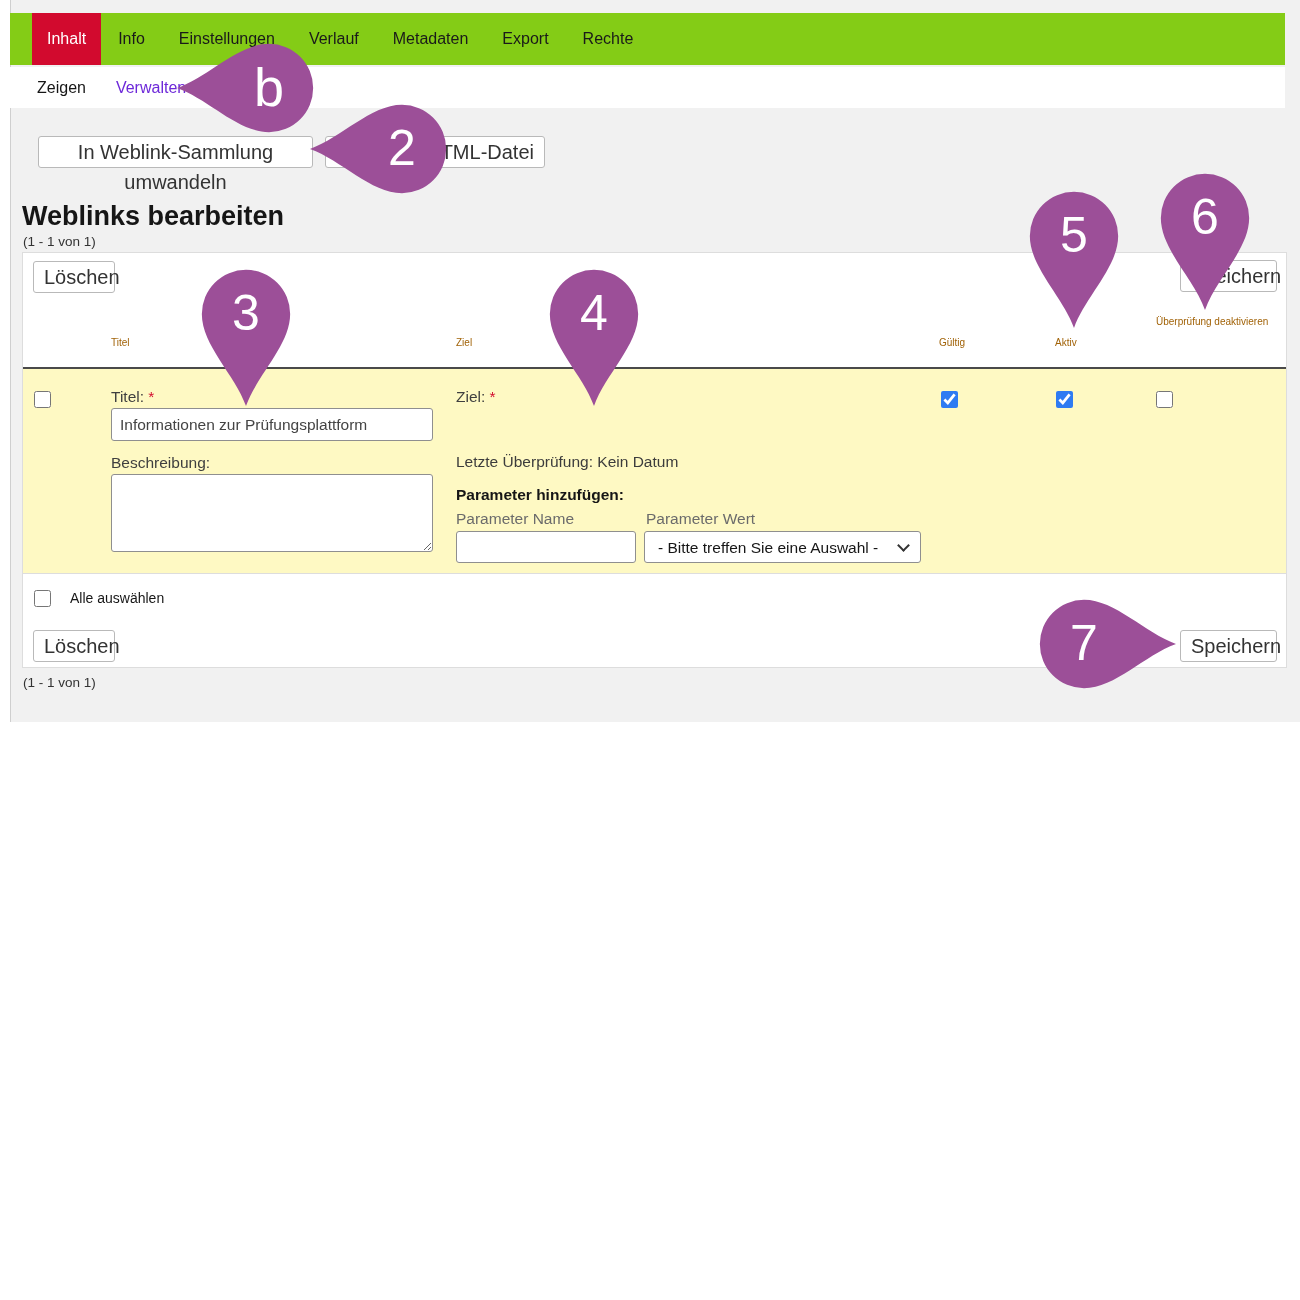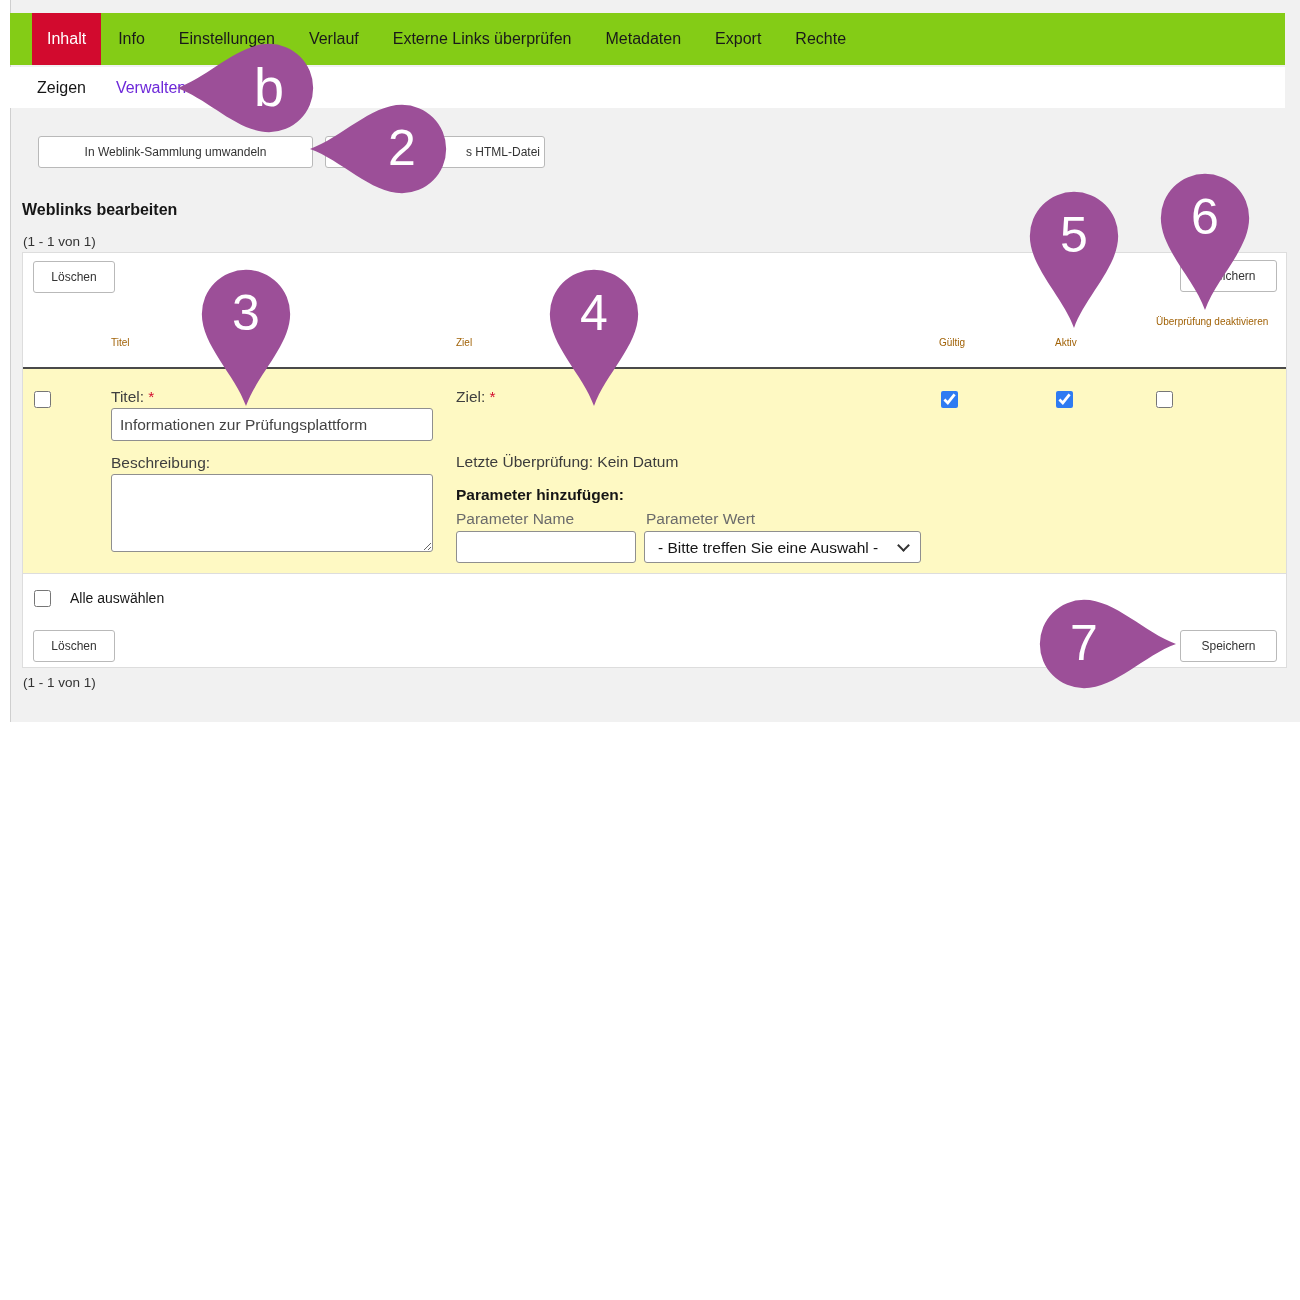--- a/index.html
+++ b/index.html
@@ -36,28 +36,28 @@
     position: absolute; left: 10px; top: 67px; width: 1275px; height: 41px;
     background: #ffffff; display: flex; align-items: center; padding-left: 27px;
     list-style: none;
   }
   .subtab { font-size: 16px; color: #161616; margin-right: 19px; cursor: pointer; }
   .subtab.active { color: #6d28d9; margin-left: 11px; }
 
   
   .btn {
     position: absolute; background: #ffffff; border: 1px solid #b9b9b9;
-    border-radius: 3px; font-family: inherit; font-size: 12px; color: #333333;
-    text-align: center; cursor: pointer; line-height: 30px; padding: 0 4px;
+    border-radius: 3px; font-family: inherit; font-size: 20px; color: #333333;
+    text-align: center; cursor: pointer; line-height: 30px; padding: 0 10px;
   }
 
   .btn-convert { left: 38px; top: 136px; width: 275px; height: 32px; }
   .btn-htmlfile { left: 325px; top: 136px; width: 220px; height: 32px; text-align: right; }
 
-  .page-title { position: absolute; left: 22px; top: 201px; font-size: 16px; color: #161616; }
+  .page-title { position: absolute; left: 22px; top: 201px; font-size: 27px; color: #161616; }
   .range-top { position: absolute; left: 23px; top: 234px; font-size: 13.5px; color: #333333; }
   .range-bottom { position: absolute; left: 23px; top: 675px; font-size: 13.5px; color: #333333; }
 
   
   .panel {
     position: absolute; left: 22px; top: 252px; width: 1265px; height: 416px;
     background: #ffffff; border: 1px solid #dddddd;
   }
   .panel .btn-del-top { left: 10px; top: 8px; width: 82px; height: 32px; }
   .panel .btn-save-top { left: 1157px; top: 7px; width: 97px; height: 32px; }
@@ -133,21 +133,20 @@
 
 <div class="stage">
 
   <div class="band"></div>
 
   <ul class="tabbar">
     <li class="tab active">Inhalt</li>
     <li class="tab">Info</li>
     <li class="tab">Einstellungen</li>
     <li class="tab">Verlauf</li>
-    <li class="tab">Externe Links überprüfen</li>
     <li class="tab">Metadaten</li>
     <li class="tab">Export</li>
     <li class="tab">Rechte</li>
   </ul>
 
   <ul class="subtabbar">
     <li class="subtab">Zeigen</li>
     <li class="subtab active">Verwalten</li>
   </ul>
 

